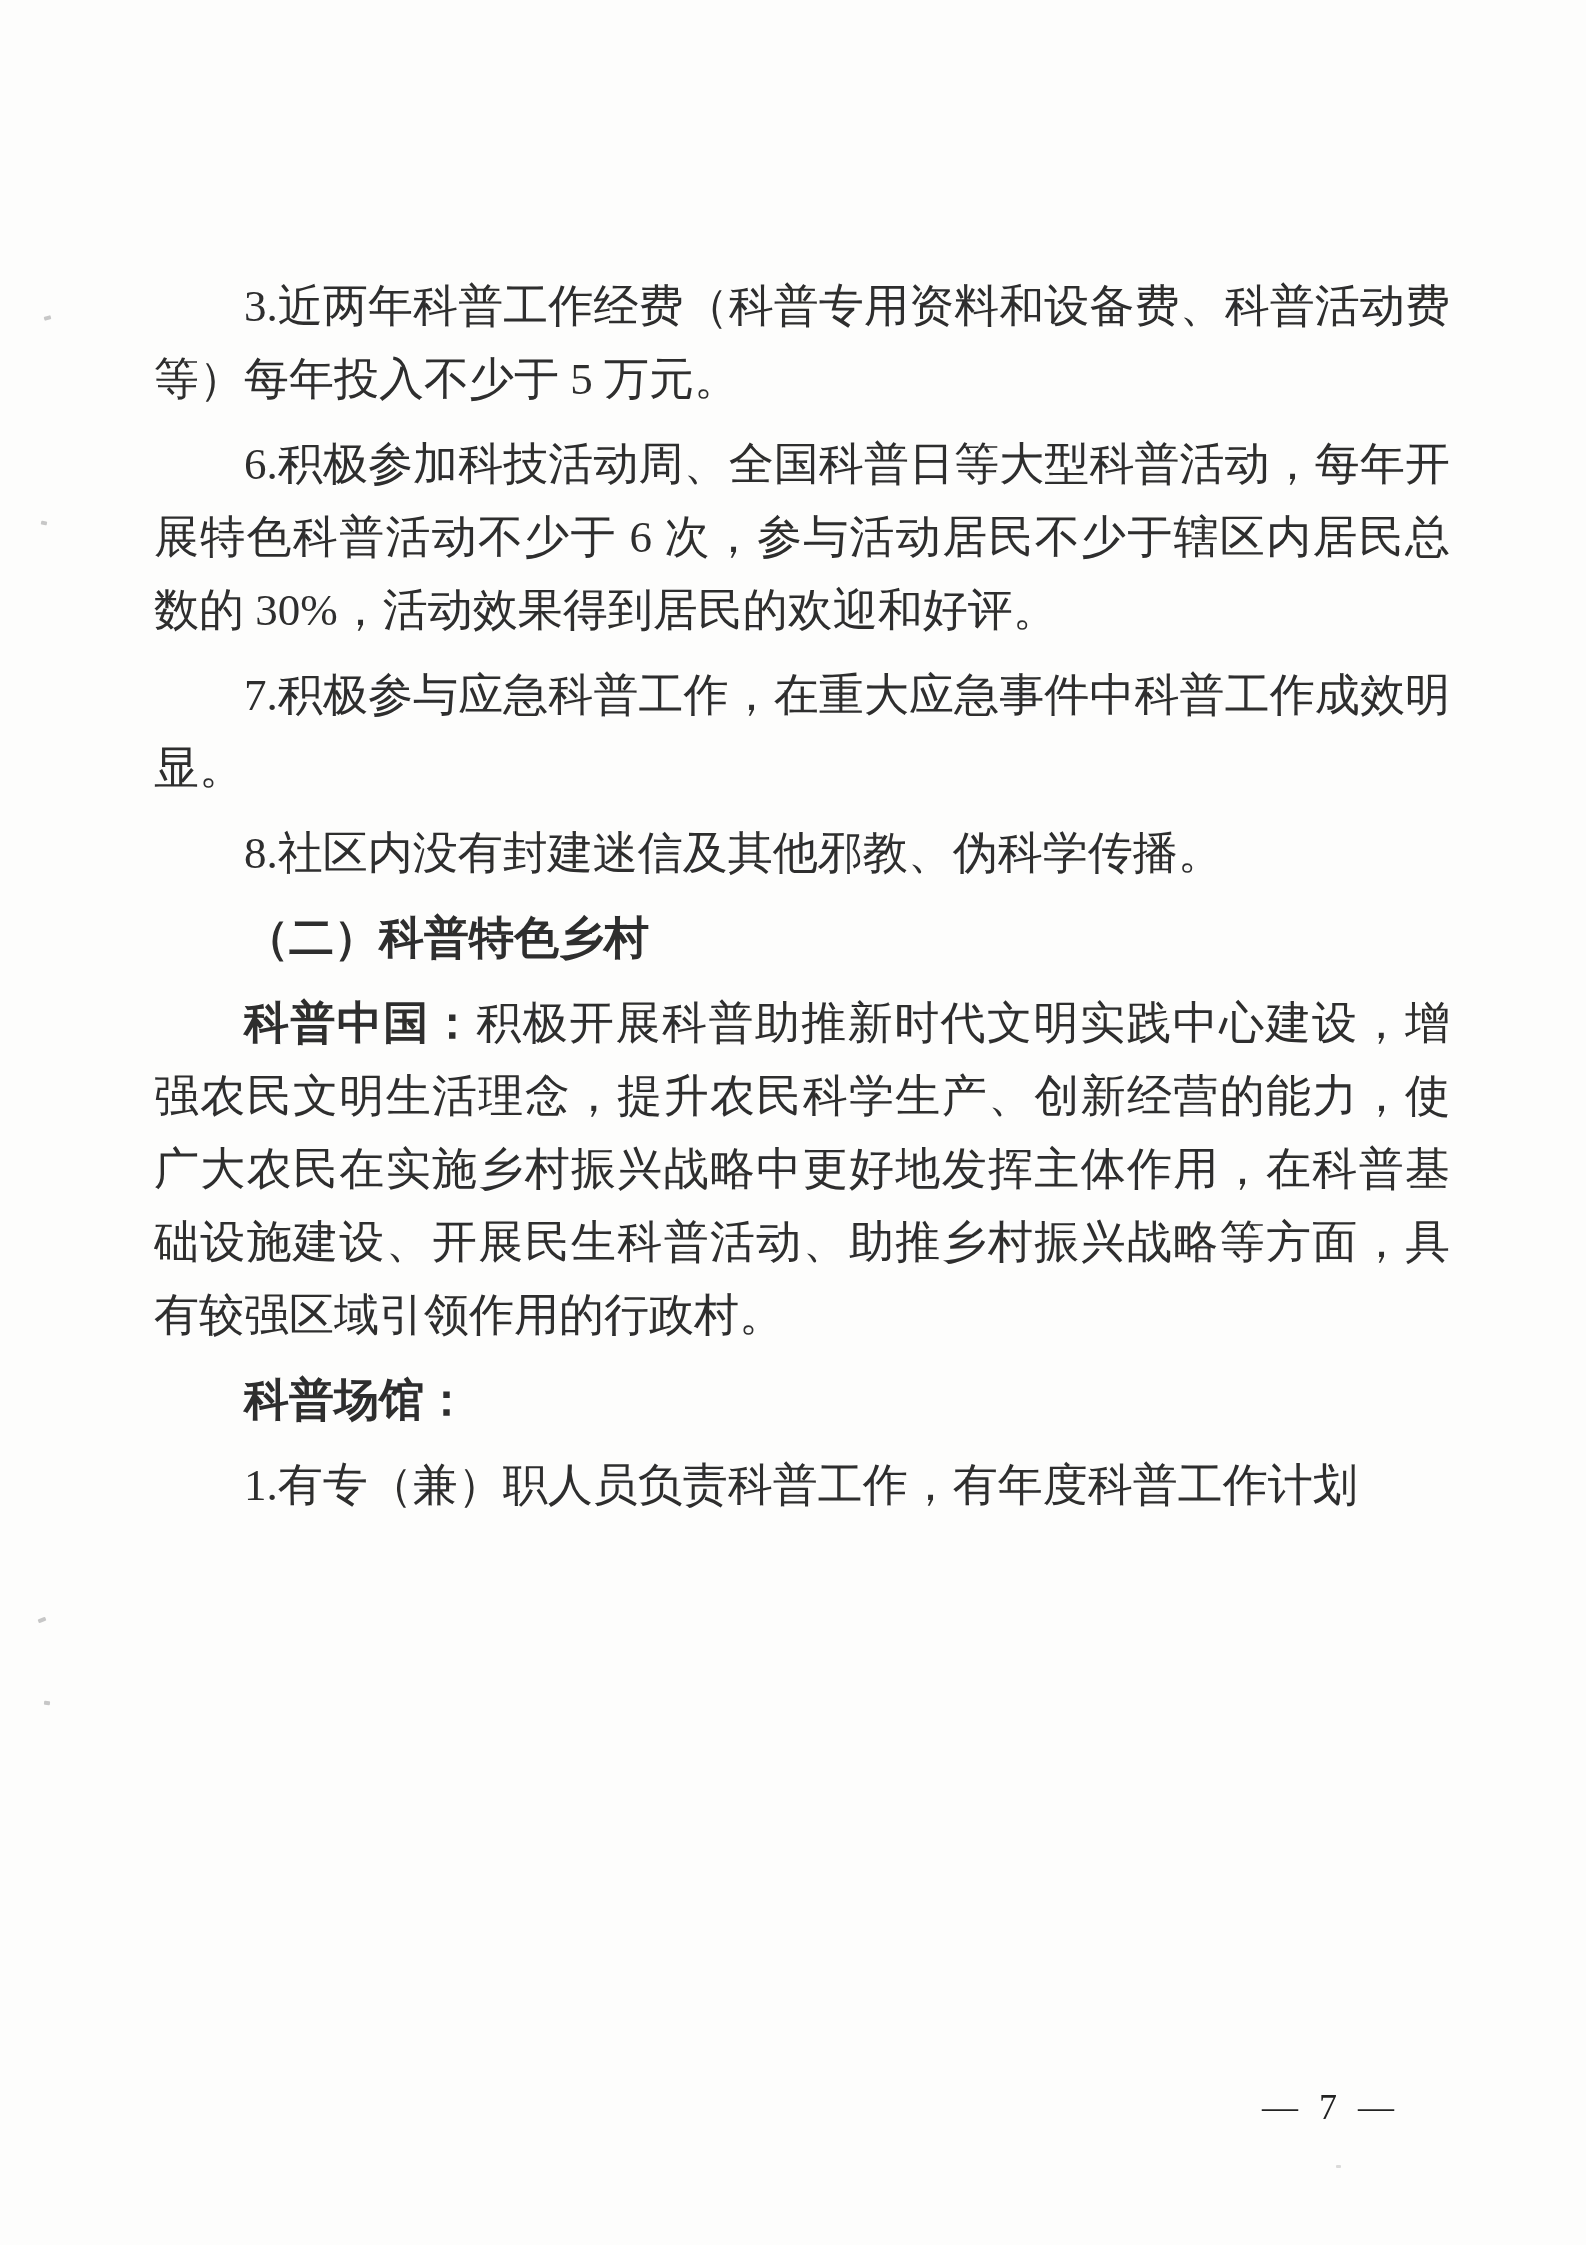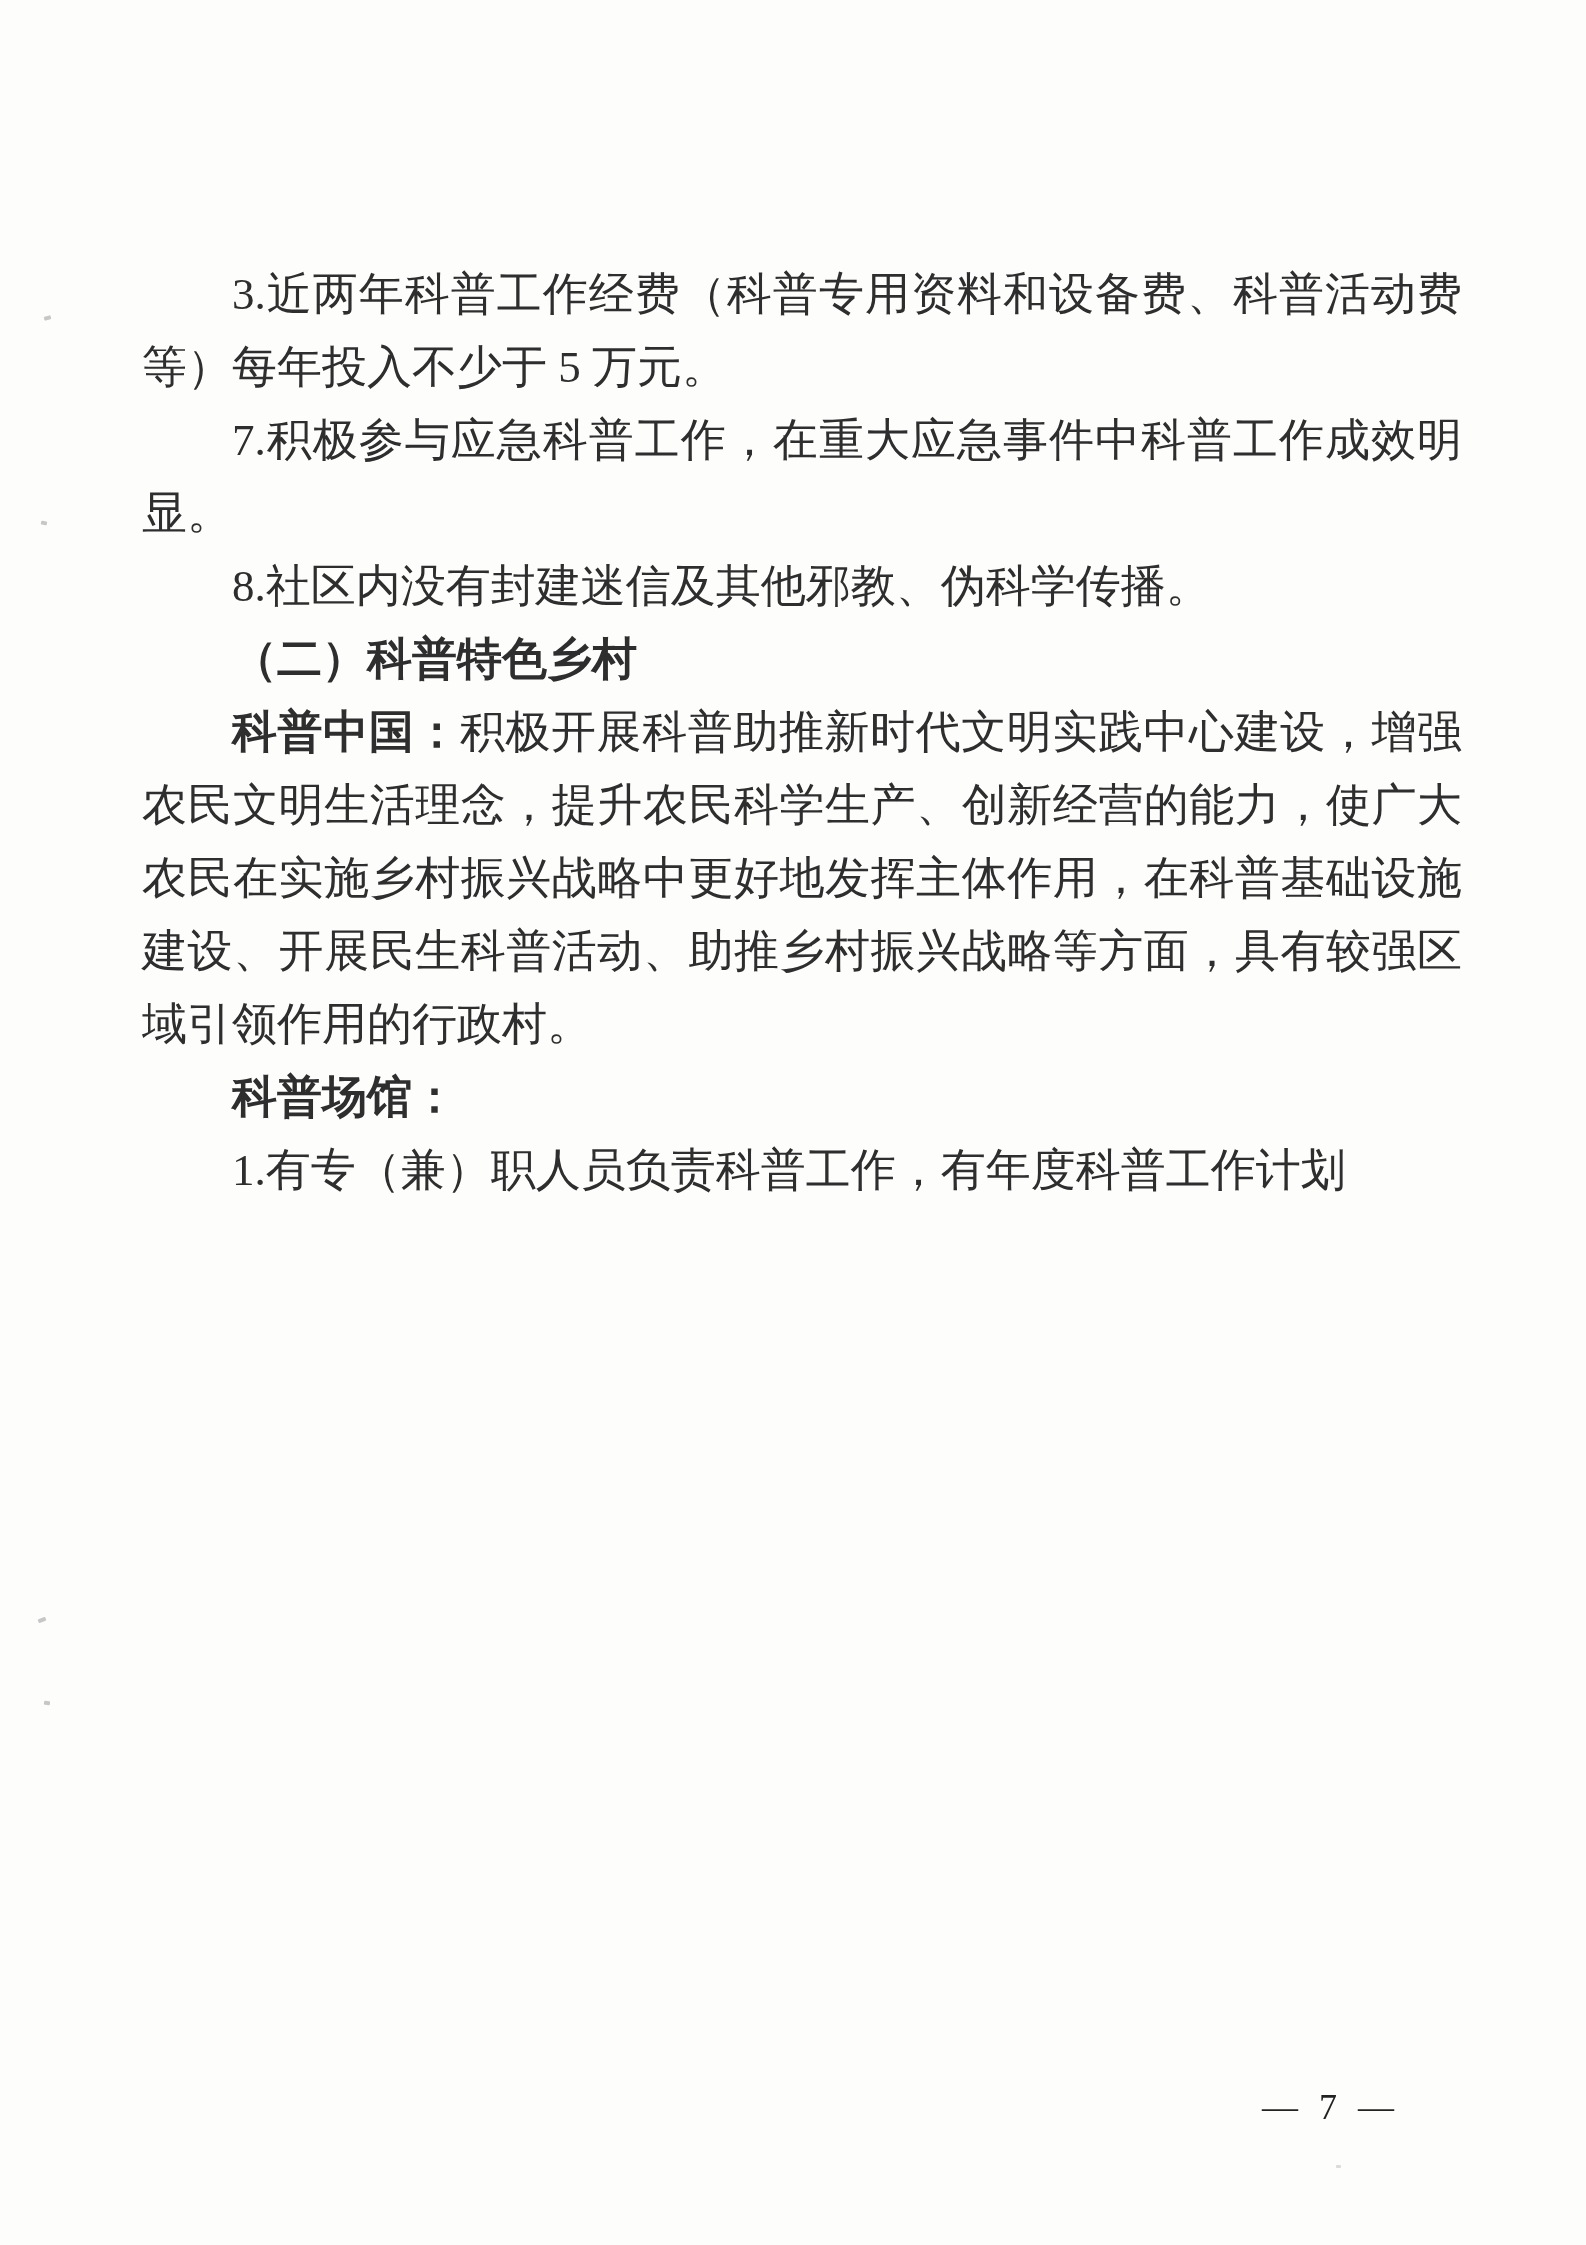--- a/index.html
+++ b/index.html
@@ -16,21 +16,21 @@
     font-family: "Liberation Serif", "DejaVu Serif", serif;
     color: #2e2e2e;
   }
   .content {
     position: absolute;
     left: 142px;
     top: 258px;
     width: 1320px;
   }
   .para {
-    margin: 0;
+    margin: 12px;
     font-size: 45px;
     line-height: 73px;
     text-align: justify;
     text-indent: 2em;
     word-break: break-all;
   }
   .bold {
     font-weight: 700;
   }
   .pagenum {
@@ -55,20 +55,21 @@
   .s4 { left: 44px; top: 1701px; width: 6px; height: 4px; transform: rotate(5deg); }
   .s5 { left: 1336px; top: 2165px; width: 5px; height: 3px; opacity: 0.35; }
 </style>
 </head>
 <body>
 
 <div class="page">
 
   <div class="content">
     <p class="para">3.近两年科普工作经费（科普专用资料和设备费、科普活动费等）每年投入不少于 5 万元。</p>
+    <p class="para">6.积极参加科技活动周、全国科普日等大型科普活动，每年开展特色科普活动不少于 6 次，参与活动居民不少于辖区内居民总数的 30%，活动效果得到居民的欢迎和好评。</p>
     <p class="para">7.积极参与应急科普工作，在重大应急事件中科普工作成效明显。</p>
     <p class="para">8.社区内没有封建迷信及其他邪教、伪科学传播。</p>
     <p class="para bold">（二）科普特色乡村</p>
     <p class="para"><span class="bold">科普中国：</span><span>积极开展科普助推新时代文明实践中心建设，增强农民文明生活理念，提升农民科学生产、创新经营的能力，使广大农民在实施乡村振兴战略中更好地发挥主体作用，在科普基础设施建设、开展民生科普活动、助推乡村振兴战略等方面，具有较强区域引领作用的行政村。</span></p>
     <p class="para bold">科普场馆：</p>
     <p class="para">1.有专（兼）职人员负责科普工作，有年度科普工作计划</p>
   </div>
 
   <div class="pagenum">— 7 —</div>
 

